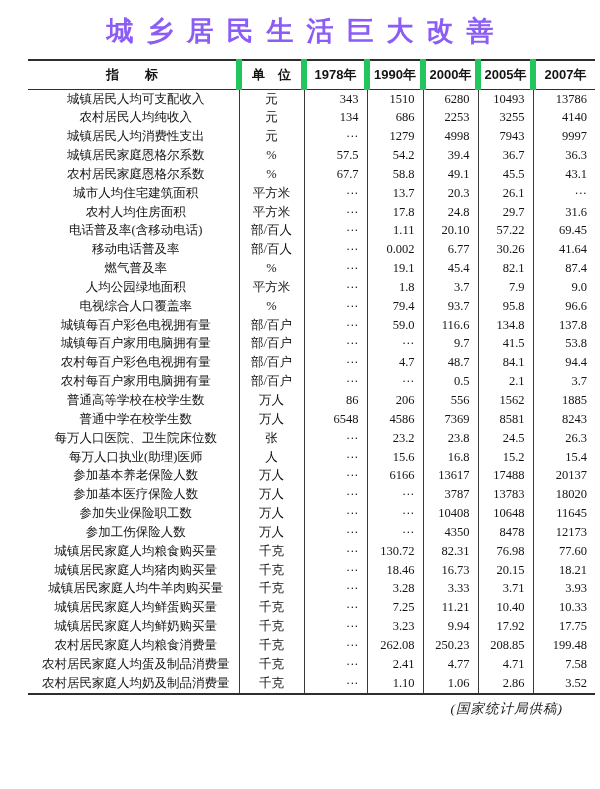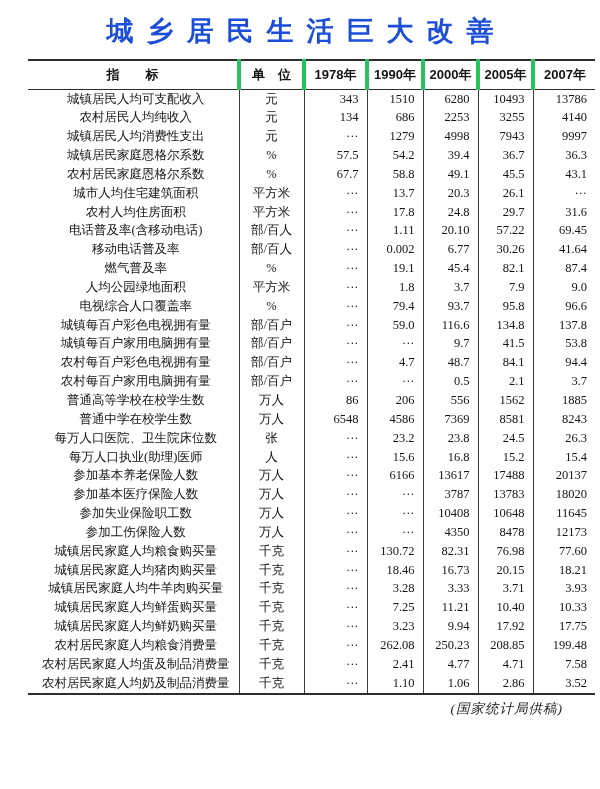--- a/index.html
+++ b/index.html
@@ -16,42 +16,42 @@
     overflow: hidden;
   }
   .page-title {
     margin: 13px 0 0 0;
     text-align: center;
     font-family: "Liberation Sans", sans-serif;
     font-weight: bold;
     font-size: 27px;
     letter-spacing: 13px;
     text-indent: 13px;
-    color: #1d4ed8;
+    color: #8b5cf6;
     white-space: nowrap;
   }
   table.stat-table {
     margin: 10px 0 0 28px;
     width: 567px;
     border-collapse: collapse;
     table-layout: fixed;
     border-top: 2px solid #2e2e2e;
     border-bottom: 2px solid #2e2e2e;
   }
   table.stat-table thead tr {
     height: 29px;
   }
   table.stat-table th {
     font-family: "Liberation Sans", sans-serif;
     font-weight: bold;
     font-size: 13px;
     text-align: center;
     padding: 0;
     border-bottom: 1px solid #2e2e2e;
-    border-right: 4px solid #22c55e;
+    border-right: 6px solid #22c55e;
     white-space: nowrap;
     overflow: hidden;
   }
   table.stat-table td {
     font-family: "Liberation Serif", serif;
     font-size: 12.5px;
     line-height: 18.85px;
     height: 18.85px;
     padding: 0;
     border-right: 1px solid #3a3a3a;

